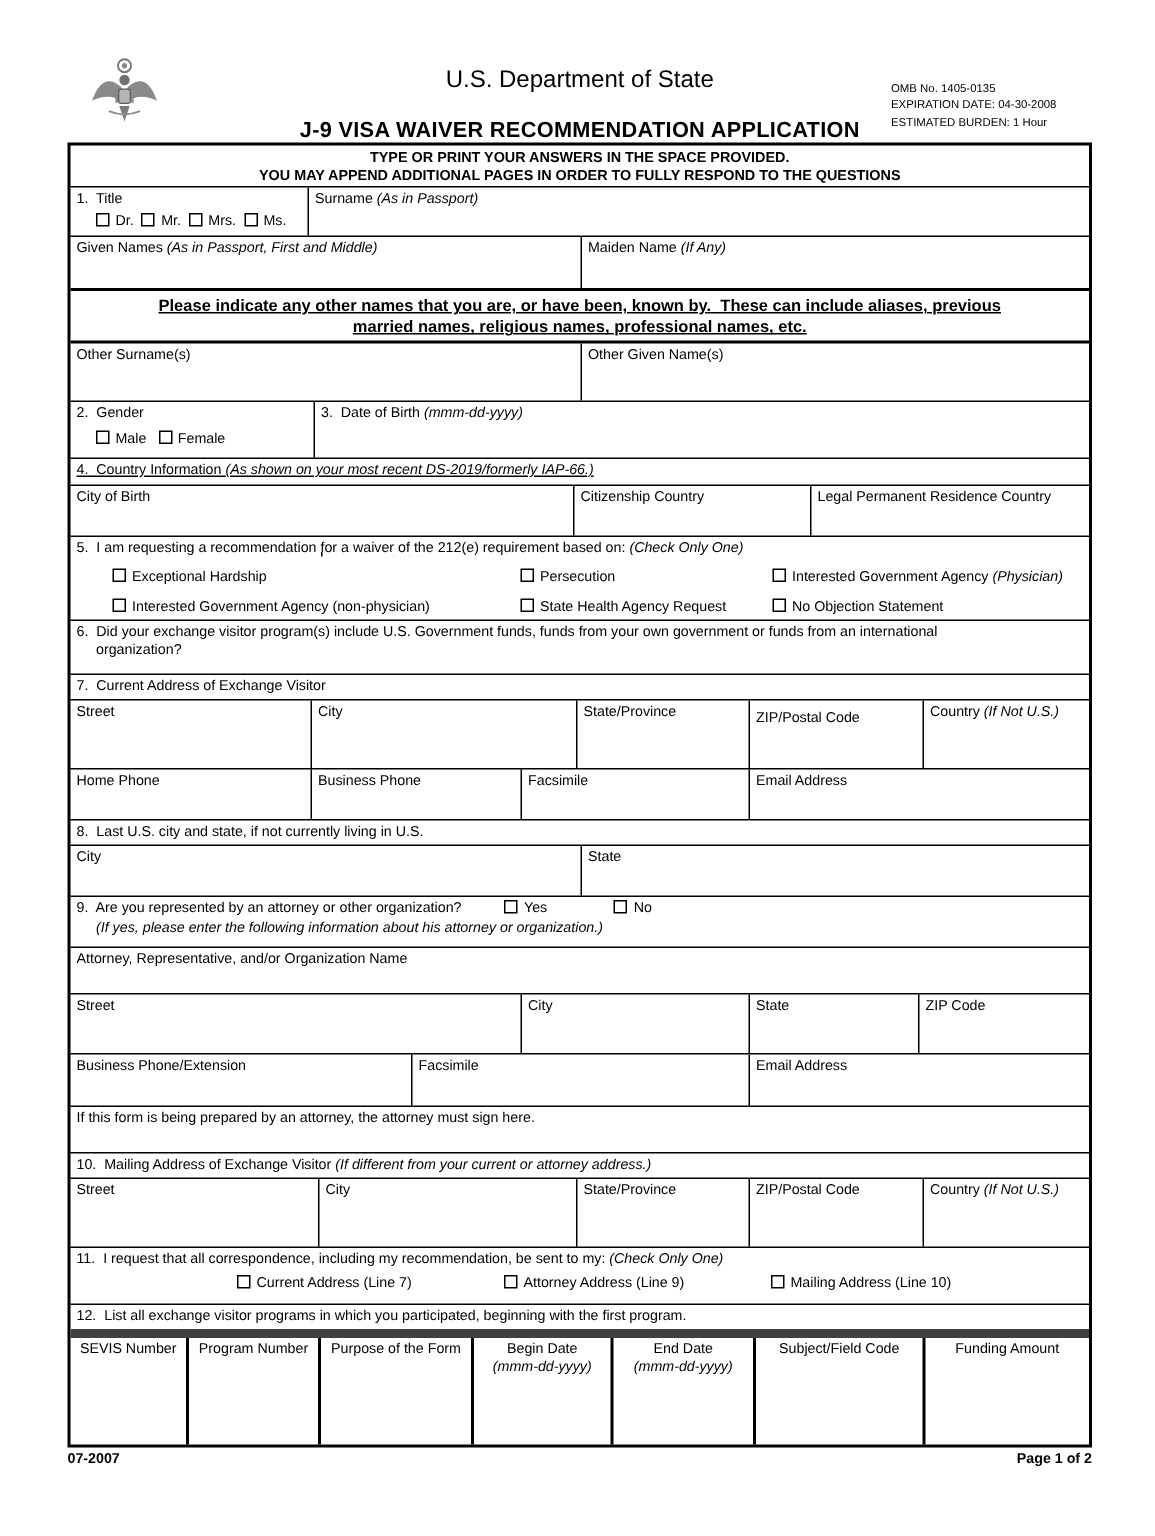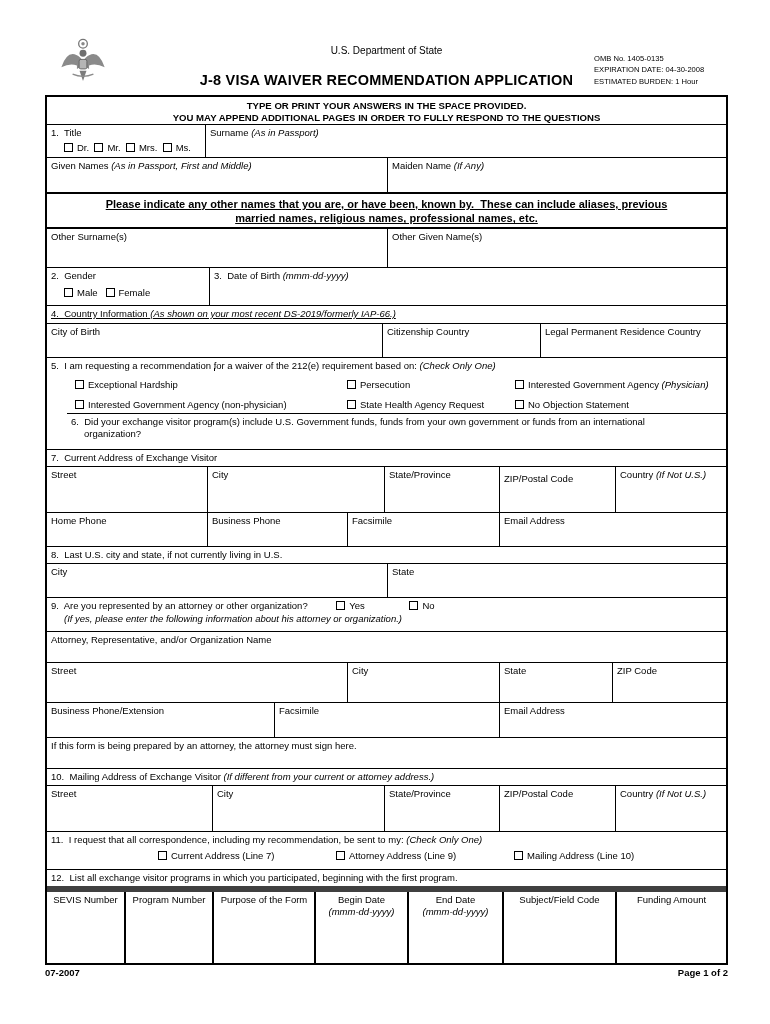--- a/index.html
+++ b/index.html
@@ -8,21 +8,21 @@
     width:770px; height:1024px; background:#fff; color:#000;
     font-family:"Liberation Sans", sans-serif; position:relative;
     -webkit-font-smoothing:antialiased;
   }
   .t { white-space:pre-wrap; }
   i.t { font-style:italic; }
 
   
   .hdr { position:absolute; left:45px; top:33px; width:683px; height:62px; }
   .seal { position:absolute; left:12px; top:1px; width:52px; height:56px; }
-  .hdr-agency { text-align:center; font-size:10px; padding-top:12px; }
+  .hdr-agency { text-align:center; font-size:16px; padding-top:12px; }
   .hdr-title { text-align:center; font-size:14.5px; font-weight:bold; letter-spacing:.2px; margin-top:16px; }
   .omb { position:absolute; right:0; top:20px; width:134px; font-size:7.6px; line-height:1.5; }
 
   
   .form { position:absolute; left:45px; top:95px; width:683px; border:2px solid #000; background:#fff; }
   .r { display:flex; border-top:1px solid #000; align-items:stretch; }
   .r:first-child { border-top:none; }
   .r.bt2 { border-top-width:2px; }
   .c { border-left:1px solid #000; padding:2px 4px 1px 4px; font-size:9.5px; line-height:1.25; overflow:hidden; }
   .c:first-child { border-left:none; }
@@ -61,21 +61,21 @@
   <svg class="seal" viewBox="0 0 60 60">
     <circle cx="30" cy="9" r="5" fill="none" stroke="#777" stroke-width="1.5"></circle>
     <circle cx="30" cy="9" r="2" fill="#888"></circle>
     <path d="M5 36 Q13 13 27 25 L30 29 L33 25 Q47 13 55 36 Q45 31 37 34 L37 38 Q30 33 23 38 L23 34 Q15 31 5 36 Z" fill="#8a8a8a"></path>
     <circle cx="30" cy="20" r="4" fill="#6f6f6f"></circle>
     <rect x="25.5" y="27" width="9" height="11" rx="2" fill="#b5b5b5" stroke="#5d5d5d" stroke-width="1"></rect>
     <path d="M26 40 L30 52 L34 40 Z" fill="#7c7c7c"></path>
     <path d="M18 44 Q30 49 42 44" fill="none" stroke="#8c8c8c" stroke-width="1.5"></path>
   </svg>
   <div class="hdr-agency">U.S. Department of State</div>
-  <div class="hdr-title">J-8 VISA WAIVER RECOMMENDATION APPLICATION</div>
+  <div class="hdr-title">J-9 VISA WAIVER RECOMMENDATION APPLICATION</div>
   <div class="omb">
     <div>OMB No. 1405-0135</div>
     <div>EXPIRATION DATE: 04-30-2008</div>
     <div>ESTIMATED BURDEN: 1 Hour</div>
   </div>
 </div>
 
 <div class="form">
 
   <div class="r">
@@ -158,21 +158,21 @@
       <span class="opt"><span class="box"></span><span class="t">Exceptional Hardship</span></span>
       <span class="opt"><span class="box"></span><span class="t">Persecution</span></span>
       <span class="opt"><span class="box"></span><span class="t">Interested Government Agency </span><i class="t">(Physician)</i></span>
       <span class="opt"><span class="box"></span><span class="t">Interested Government Agency (non-physician)</span></span>
       <span class="opt"><span class="box"></span><span class="t">State Health Agency Request</span></span>
       <span class="opt"><span class="box"></span><span class="t">No Objection Statement</span></span>
     </div>
   </div>
     </div>
 
-  <div class="r" style="height:36px;margin-left:20px;">
+  <div class="r" style="height:36px;">
       <div class="c" style="flex:1;">
     <div class="t">6.  Did your exchange visitor program(s) include U.S. Government funds, funds from your own government or funds from an international</div>
     <div class="t" style="padding-left:13px;">organization?</div>
   </div>
     </div>
 
   <div class="r" style="height:17px;">
       <div class="c" style="flex:1;">
     <span class="t">7.  Current Address of Exchange Visitor</span>
   </div>

